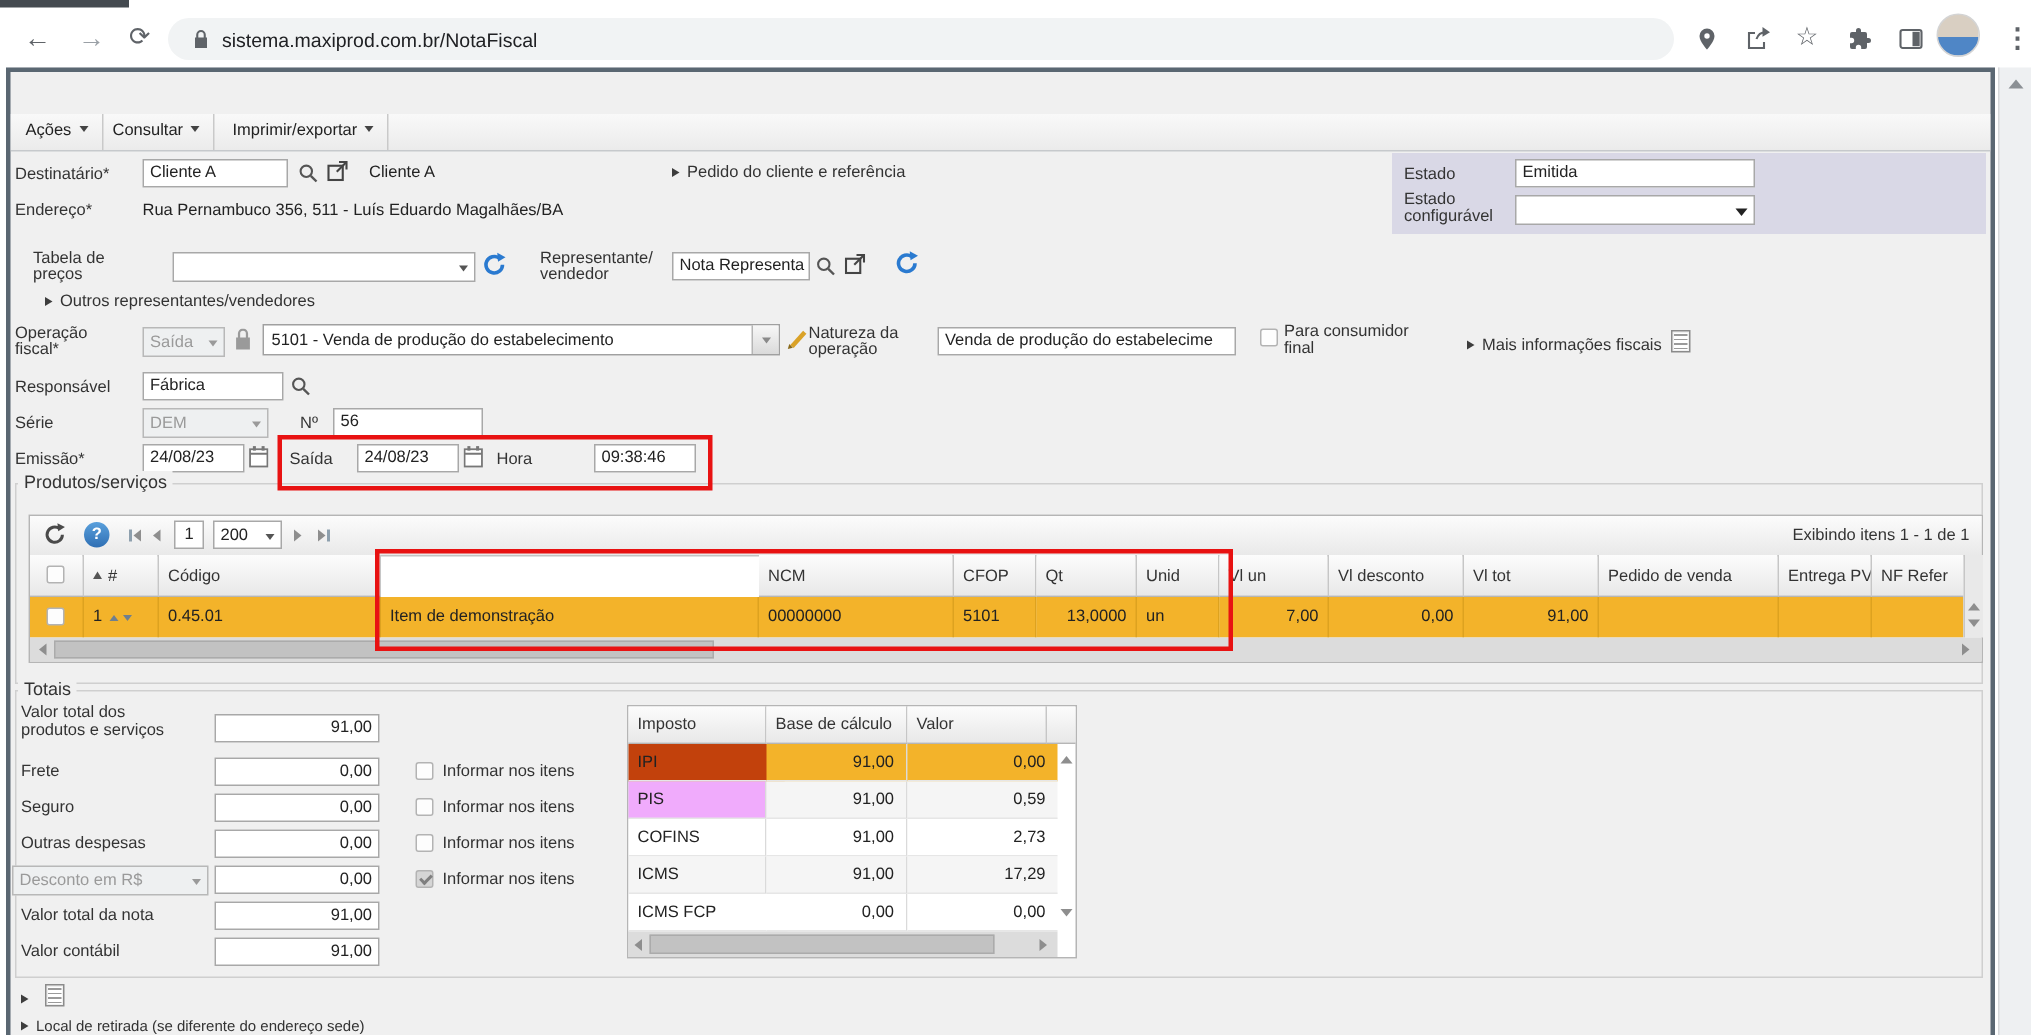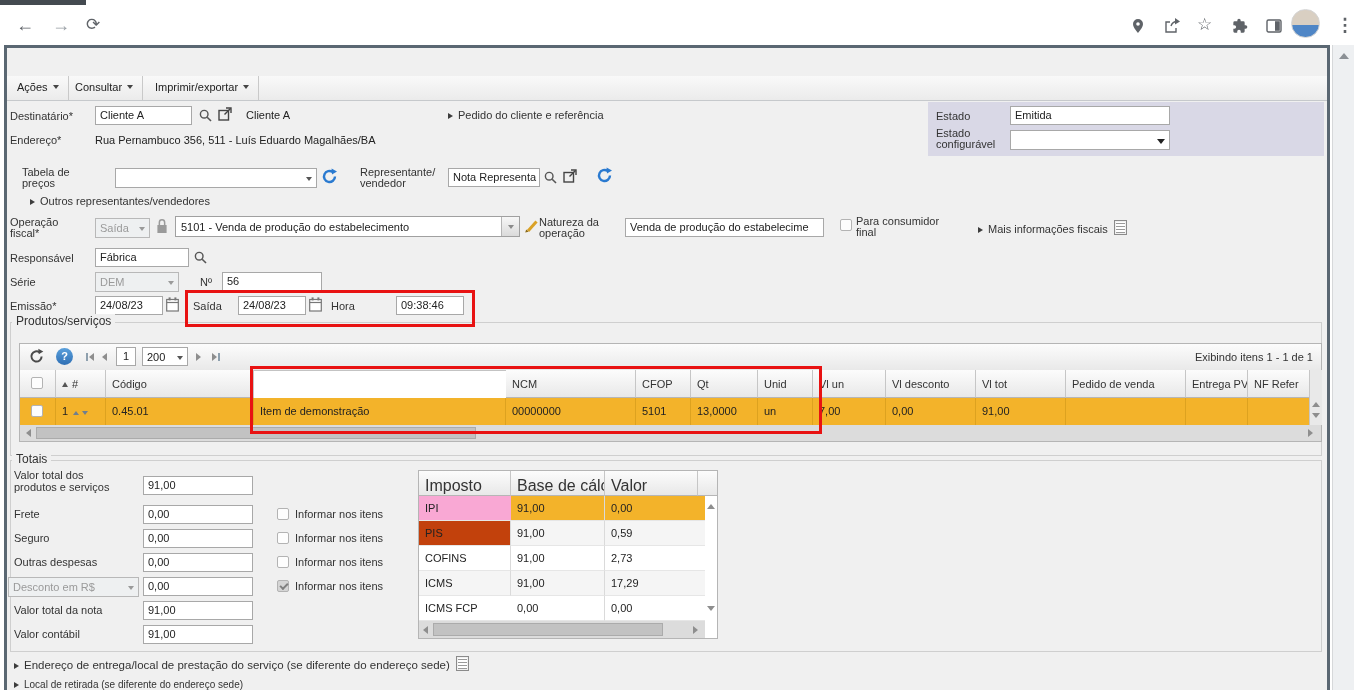--- a/index.html
+++ b/index.html
@@ -22,21 +22,21 @@
   .titlebar{left:0;top:0;width:1320px;height:28px;background:linear-gradient(#fbfcfd,#d7dce0);border-bottom:1px solid #adb4ba}
   .wtitle{position:absolute;left:9px;top:4px;font-size:17px;color:#2f2f2f}
   .wclose{position:absolute;left:1303px;top:3px;font-size:16px;font-weight:bold;color:#555;cursor:pointer}
   .menubar{left:0;top:28px;width:1320px;height:24px;background:linear-gradient(#f9f9f9,#ebebeb);border-bottom:1px solid #c6c9cc}
   .menu-btn{position:absolute;top:0;height:24px;box-sizing:border-box;padding:5px 9px 0 8px;border-right:1px solid #c9c9c9;font-size:11px;color:#222;cursor:pointer;white-space:nowrap}
   .mcaret{display:inline-block;width:0;height:0;border-left:3.5px solid transparent;border-right:3.5px solid transparent;border-top:4px solid #444;margin-left:5px;vertical-align:2px}
   
   .lbl{position:absolute;font-size:11px;color:#333;white-space:nowrap}
   .val{position:absolute;font-size:11px;color:#222;white-space:nowrap}
   .inp{position:absolute;box-sizing:border-box;height:19px;border:1px solid #a8a8a8;background:#fff;font-size:11px;color:#222;padding:2px 4px;white-space:nowrap;overflow:hidden;cursor:text}
-  .num{text-align:left}
+  .num{text-align:right}
   .sel{position:absolute;box-sizing:border-box;height:20px;border:1px solid #a8a8a8;background:#fff;font-size:11px;color:#222;padding:3px 18px 0 4px;overflow:hidden;white-space:nowrap;cursor:pointer}
   .sel.dis{background:#eef0f1;color:#9a9a9a;border-color:#b8b8b8}
   .caret{position:absolute;right:4px;top:8px;width:0;height:0;border-left:3.5px solid transparent;border-right:3.5px solid transparent;border-top:4px solid #555}
   .combo{position:absolute;box-sizing:border-box;height:21px;border:1px solid #a0a0a0;background:#fff;font-size:11px;color:#222;cursor:pointer}
   .combo-text{position:absolute;left:5px;top:4px;white-space:nowrap}
   .combo-btn{position:absolute;right:0;top:0;width:17px;height:100%;background:linear-gradient(#f7f7f7,#dadada);border-left:1px solid #b5b5b5}
   .combo-btn .caret{right:5px;top:8px;border-top-color:#8a8a8a}
   .link{position:absolute;font-size:11px;color:#333;white-space:nowrap;cursor:pointer}
   .tri{display:inline-block;width:0;height:0;border-top:3.5px solid transparent;border-bottom:3.5px solid transparent;border-left:5px solid #3d3d3d;margin-right:5px}
   .tri-exp{display:inline-block;width:0;height:0;border-top:7px solid #3d3d3d;border-right:7px solid transparent;margin-right:5px}
@@ -62,35 +62,43 @@
   .t-right{position:absolute;width:0;height:0;border-top:4px solid transparent;border-bottom:4px solid transparent;border-left:5px solid #8e8e8e}
   .t-up{position:absolute;width:0;height:0;border-left:4px solid transparent;border-right:4px solid transparent;border-bottom:5px solid #8e8e8e}
   .t-down{position:absolute;width:0;height:0;border-left:4px solid transparent;border-right:4px solid transparent;border-top:5px solid #8e8e8e}
   .pgico{position:absolute;cursor:pointer}
   .pgbar{position:absolute;width:2px;height:8px;background:#8ea0ae}
   .sort-up{display:inline-block;width:0;height:0;border-left:3.5px solid transparent;border-right:3.5px solid transparent;border-bottom:5px solid #555;margin-right:4px;vertical-align:1px}
   .rowtri-u{display:inline-block;width:0;height:0;border-left:3px solid transparent;border-right:3px solid transparent;border-bottom:4px solid #6f7f8f;margin-left:5px}
   .rowtri-d{display:inline-block;width:0;height:0;border-left:3px solid transparent;border-right:3px solid transparent;border-top:4px solid #6f7f8f;margin-left:3px}
   .vlane{position:absolute;background:#e9e9e9;border-left:1px solid #c6c6c6}
   
-  .th{position:absolute;box-sizing:border-box;height:25px;background:linear-gradient(#fcfcfc,#e8e8e8);border-right:1px solid #c6c6c6;border-bottom:1px solid #b6b6b6;font-size:16px;color:#333;padding:6px 6px 0 6px;overflow:hidden;white-space:nowrap;cursor:pointer}
+  .th{position:absolute;box-sizing:border-box;height:25px;background:linear-gradient(#fcfcfc,#e8e8e8);border-right:1px solid #c6c6c6;border-bottom:1px solid #b6b6b6;font-size:11px;color:#333;padding:6px 6px 0 6px;overflow:hidden;white-space:nowrap;cursor:pointer}
   .tc{position:absolute;box-sizing:border-box;height:25px;border-right:1px solid #dadada;border-bottom:1px solid #e6e6e6;font-size:11px;color:#222;padding:6px 8px 0 6px;overflow:hidden;white-space:nowrap}
   .redbox{position:absolute;border:3px solid #e81212;pointer-events:none;z-index:60}
   svg{display:block}
 </style>
 </head>
 <body>
 
 <div class="abs tabstrip">
   <div class="abs tabnub"></div>
 </div>
 <div class="abs btoolbar">
   <span class="navico" style="left:16px;top:8px">←</span>
   <span class="navico" style="left:52px;top:8px;color:#9aa0a6">→</span>
   <span class="navico" style="left:86px;top:8px;font-size:17px">⟳</span>
+  <div class="urlbar">
+    <span style="position:absolute;left:16px;top:7px">
+      <svg width="12" height="14" viewBox="0 0 12 14">
+          <path fill="#5f6368" d="M6 1a3.2 3.2 0 0 0-3.2 3.2V6H2v7h8V6h-.8V4.2A3.2 3.2 0 0 0 6 1zm0 1.4a1.8 1.8 0 0 1 1.8 1.8V6H4.2V4.2A1.8 1.8 0 0 1 6 2.4z"></path>
+        </svg>
+    </span>
+    <span class="urltext">sistema.maxiprod.com.br/NotaFiscal</span>
+  </div>
   <span style="position:absolute;left:1130px;top:10px">
     <svg width="16" height="16" viewBox="0 0 16 16">
         <path fill="#5f6368" d="M8 1a5 5 0 0 0-5 5c0 3.6 5 9 5 9s5-5.4 5-9a5 5 0 0 0-5-5zm0 6.8A1.8 1.8 0 1 1 8 4.2a1.8 1.8 0 0 1 0 3.6z"></path>
       </svg>
   </span>
   <span style="position:absolute;left:1163px;top:10px">
     <svg width="17" height="16" viewBox="0 0 17 16">
         <path fill="none" stroke="#5f6368" stroke-width="1.4" d="M7 4H3v10h10v-4"></path>
         <path fill="none" stroke="#5f6368" stroke-width="1.4" d="M8 8c1-3 3-4.5 6-4.5"></path>
         <path fill="#5f6368" d="M12 0l5 3.5-5 3z"></path>
@@ -369,26 +377,26 @@
   <span class="lbl" style="left:7px;top:580px">Valor contábil</span>
   <div class="inp num" style="left:136px;top:577px;width:110px">91,00</div>
 
   <div class="grid" style="left:411px;top:422px;width:300px;height:169px">
     <div class="th" style="left:0;top:0;width:92px">Imposto</div>
     <div class="th" style="left:92px;top:0;width:94px">Base de cálculo</div>
     <div class="th" style="left:186px;top:0;width:93px">Valor</div>
     <div class="th" style="left:279px;top:0;width:19px;border-right:none"></div>
 
     <div>
-      <div class="tc" style="left:0;top:25px;width:104px;background:#f9a8d4">IPI</div>
+      <div class="tc" style="left:0;top:25px;width:104px;background:#c2410c">IPI</div>
       <div class="tc num" style="left:92px;top:25px;width:94px;background:#f3b32a">91,00</div>
       <div class="tc num" style="left:186px;top:25px;width:100px;background:#f3b32a;border-right:none">0,00</div>
     </div>
     <div>
-      <div class="tc" style="left:0;top:50px;width:92px;background:#c2410c">PIS</div>
+      <div class="tc" style="left:0;top:50px;width:92px;background:#f0abfc">PIS</div>
       <div class="tc num" style="left:92px;top:50px;width:94px;background:#f5f5f5">91,00</div>
       <div class="tc num" style="left:186px;top:50px;width:100px;background:#f5f5f5;border-right:none">0,59</div>
     </div>
     <div>
       <div class="tc" style="left:0;top:75px;width:92px;background:#fff">COFINS</div>
       <div class="tc num" style="left:92px;top:75px;width:94px;background:#fff">91,00</div>
       <div class="tc num" style="left:186px;top:75px;width:100px;background:#fff;border-right:none">2,73</div>
     </div>
     <div>
       <div class="tc" style="left:0;top:100px;width:92px;background:#f5f5f5">ICMS</div>
@@ -405,16 +413,16 @@
       <span class="t-up" style="left:2px;top:8px"></span>
       <span class="t-down" style="left:2px;top:110px"></span>
     </div>
     <div class="hscroll" style="left:0;top:150px;width:286px;height:17px">
       <span class="t-left" style="left:4px;top:5px"></span>
       <div class="thumb" style="left:14px;top:2px;width:230px;height:13px"></div>
       <span class="t-right" style="left:274px;top:5px"></span>
     </div>
   </div>
 
-  <div class="link" style="left:7px;top:608px;font-size:11.5px"><span class="tri"></span><span>Endereço de entrega/local de prestação do serviço (se diferente do endereço sede)</span><span class="doc-inline"></span></div>
+  <div class="link" style="left:7px;top:608px;font-size:11.5px"><span class="tri"></span><span class="doc-inline"></span></div>
   <div class="link" style="left:7px;top:631px;font-size:10px"><span class="tri"></span><span>Local de retirada (se diferente do endereço sede)</span></div>
 
 </div>
 
 </body></html>

